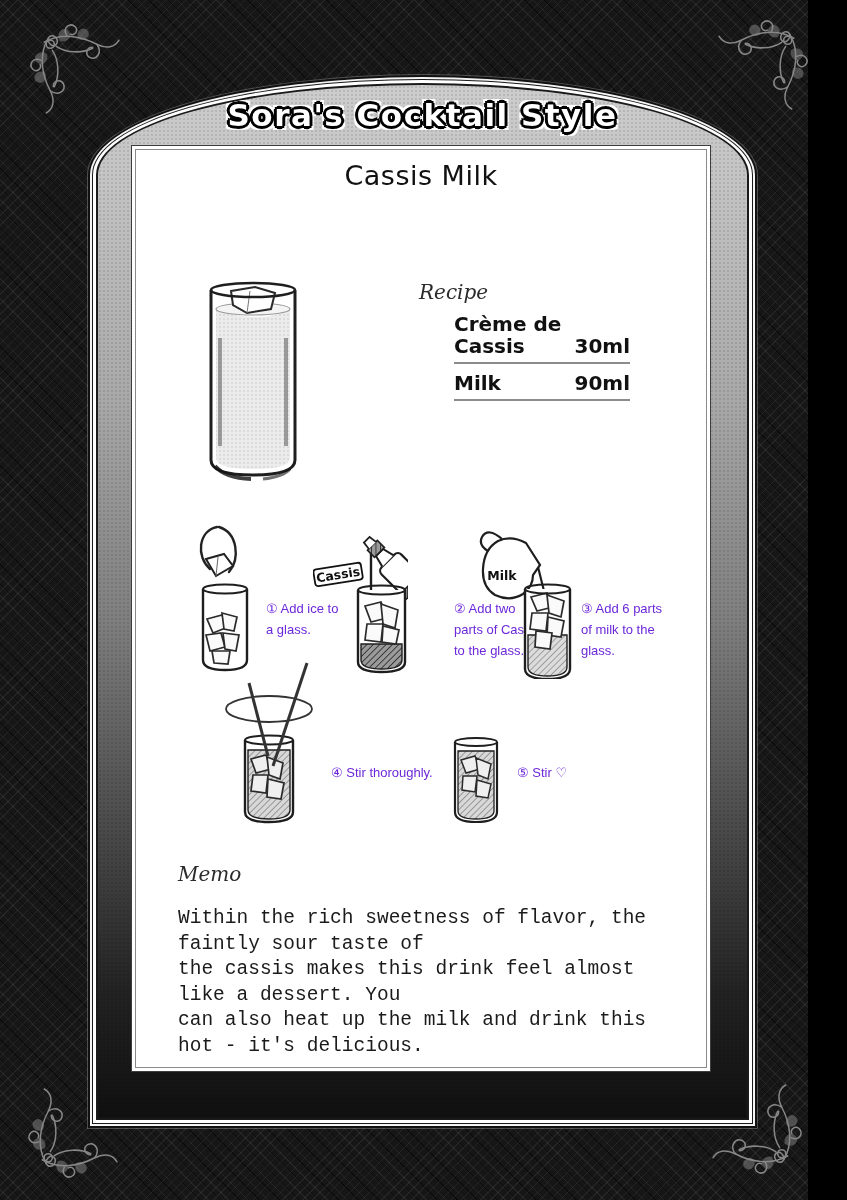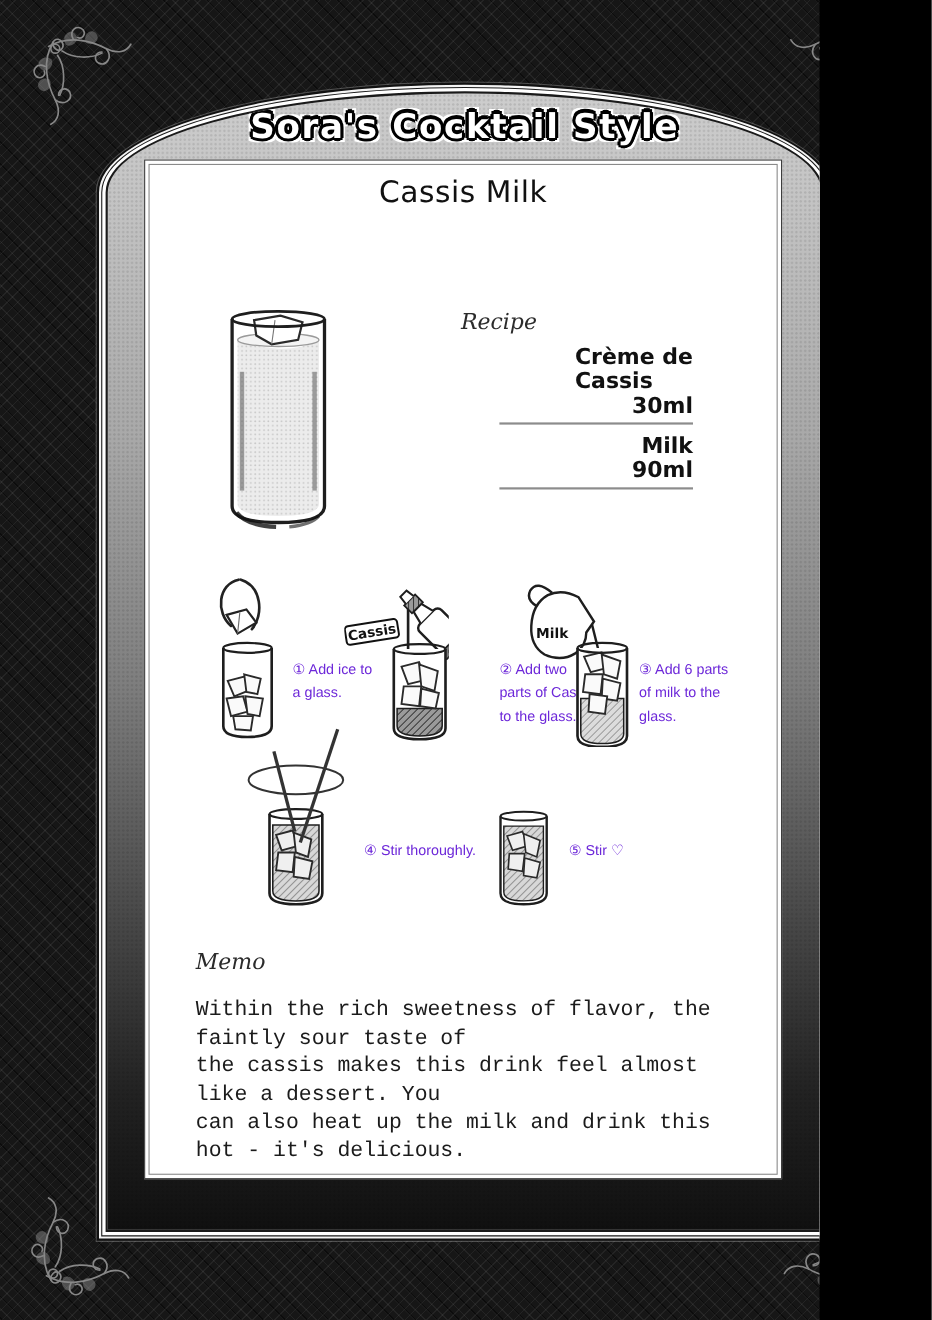--- a/index.html
+++ b/index.html
@@ -1,18 +1,18 @@
 <!DOCTYPE html>
 <html><head>
 <meta charset="utf-8">
 <style>
   * { margin:0; padding:0; box-sizing:border-box; }
   body { background:#000; }
   .page {
-    position:relative; width:745px; height:1200px; overflow:hidden;
+    position:relative; width:808px; height:1200px; overflow:hidden;
     background-color:#161616;
     background-image:
       repeating-linear-gradient(45deg, rgba(255,255,255,0.06) 0 1px, transparent 1px 7px),
       repeating-linear-gradient(-45deg, rgba(255,255,255,0.06) 0 1px, transparent 1px 7px),
       repeating-linear-gradient(45deg, rgba(0,0,0,0.45) 0 2px, transparent 2px 14px);
     font-family:"Liberation Sans", sans-serif;
   }
   .ornament { position:absolute; width:96px; height:96px; opacity:0.85; }
   .orn-tl { left:26px;  top:20px; }
   .orn-tr { left:716px; top:16px;  transform:scaleX(-1); }
@@ -62,21 +62,21 @@
     left:0; top:10px; width:100%; text-align:center;
     font-family:"DejaVu Sans", sans-serif; font-weight:normal; font-size:27px; color:#111;
     letter-spacing:0.5px;
   }
   .script-label {
     font-family:"DejaVu Serif", serif; font-style:italic; font-size:20px; color:#2b2b2b;
   }
   .ing-table { left:318px; top:163px; width:176px; }
   .ing-row {
     display:flex; align-items:flex-end; justify-content:space-between;
-    border-bottom:2px solid #8c8c8c; padding-bottom:5px;flex-direction:column;
+    border-bottom:2px solid #8c8c8c; padding-bottom:5px;
   }
   .ing-row + .ing-row { padding-top:8px; }
   .ing-name, .ing-amt {
     font-family:"DejaVu Sans", sans-serif; font-weight:bold; font-size:20px;
     line-height:22px; color:#111;
   }
   .step-text { font-size:13px; line-height:21px; color:#6d28d9; }
   .memo-body {
     font-family:"Liberation Serif", serif; font-size:19.5px; line-height:25.5px; color:#1b1b1b;
   }

